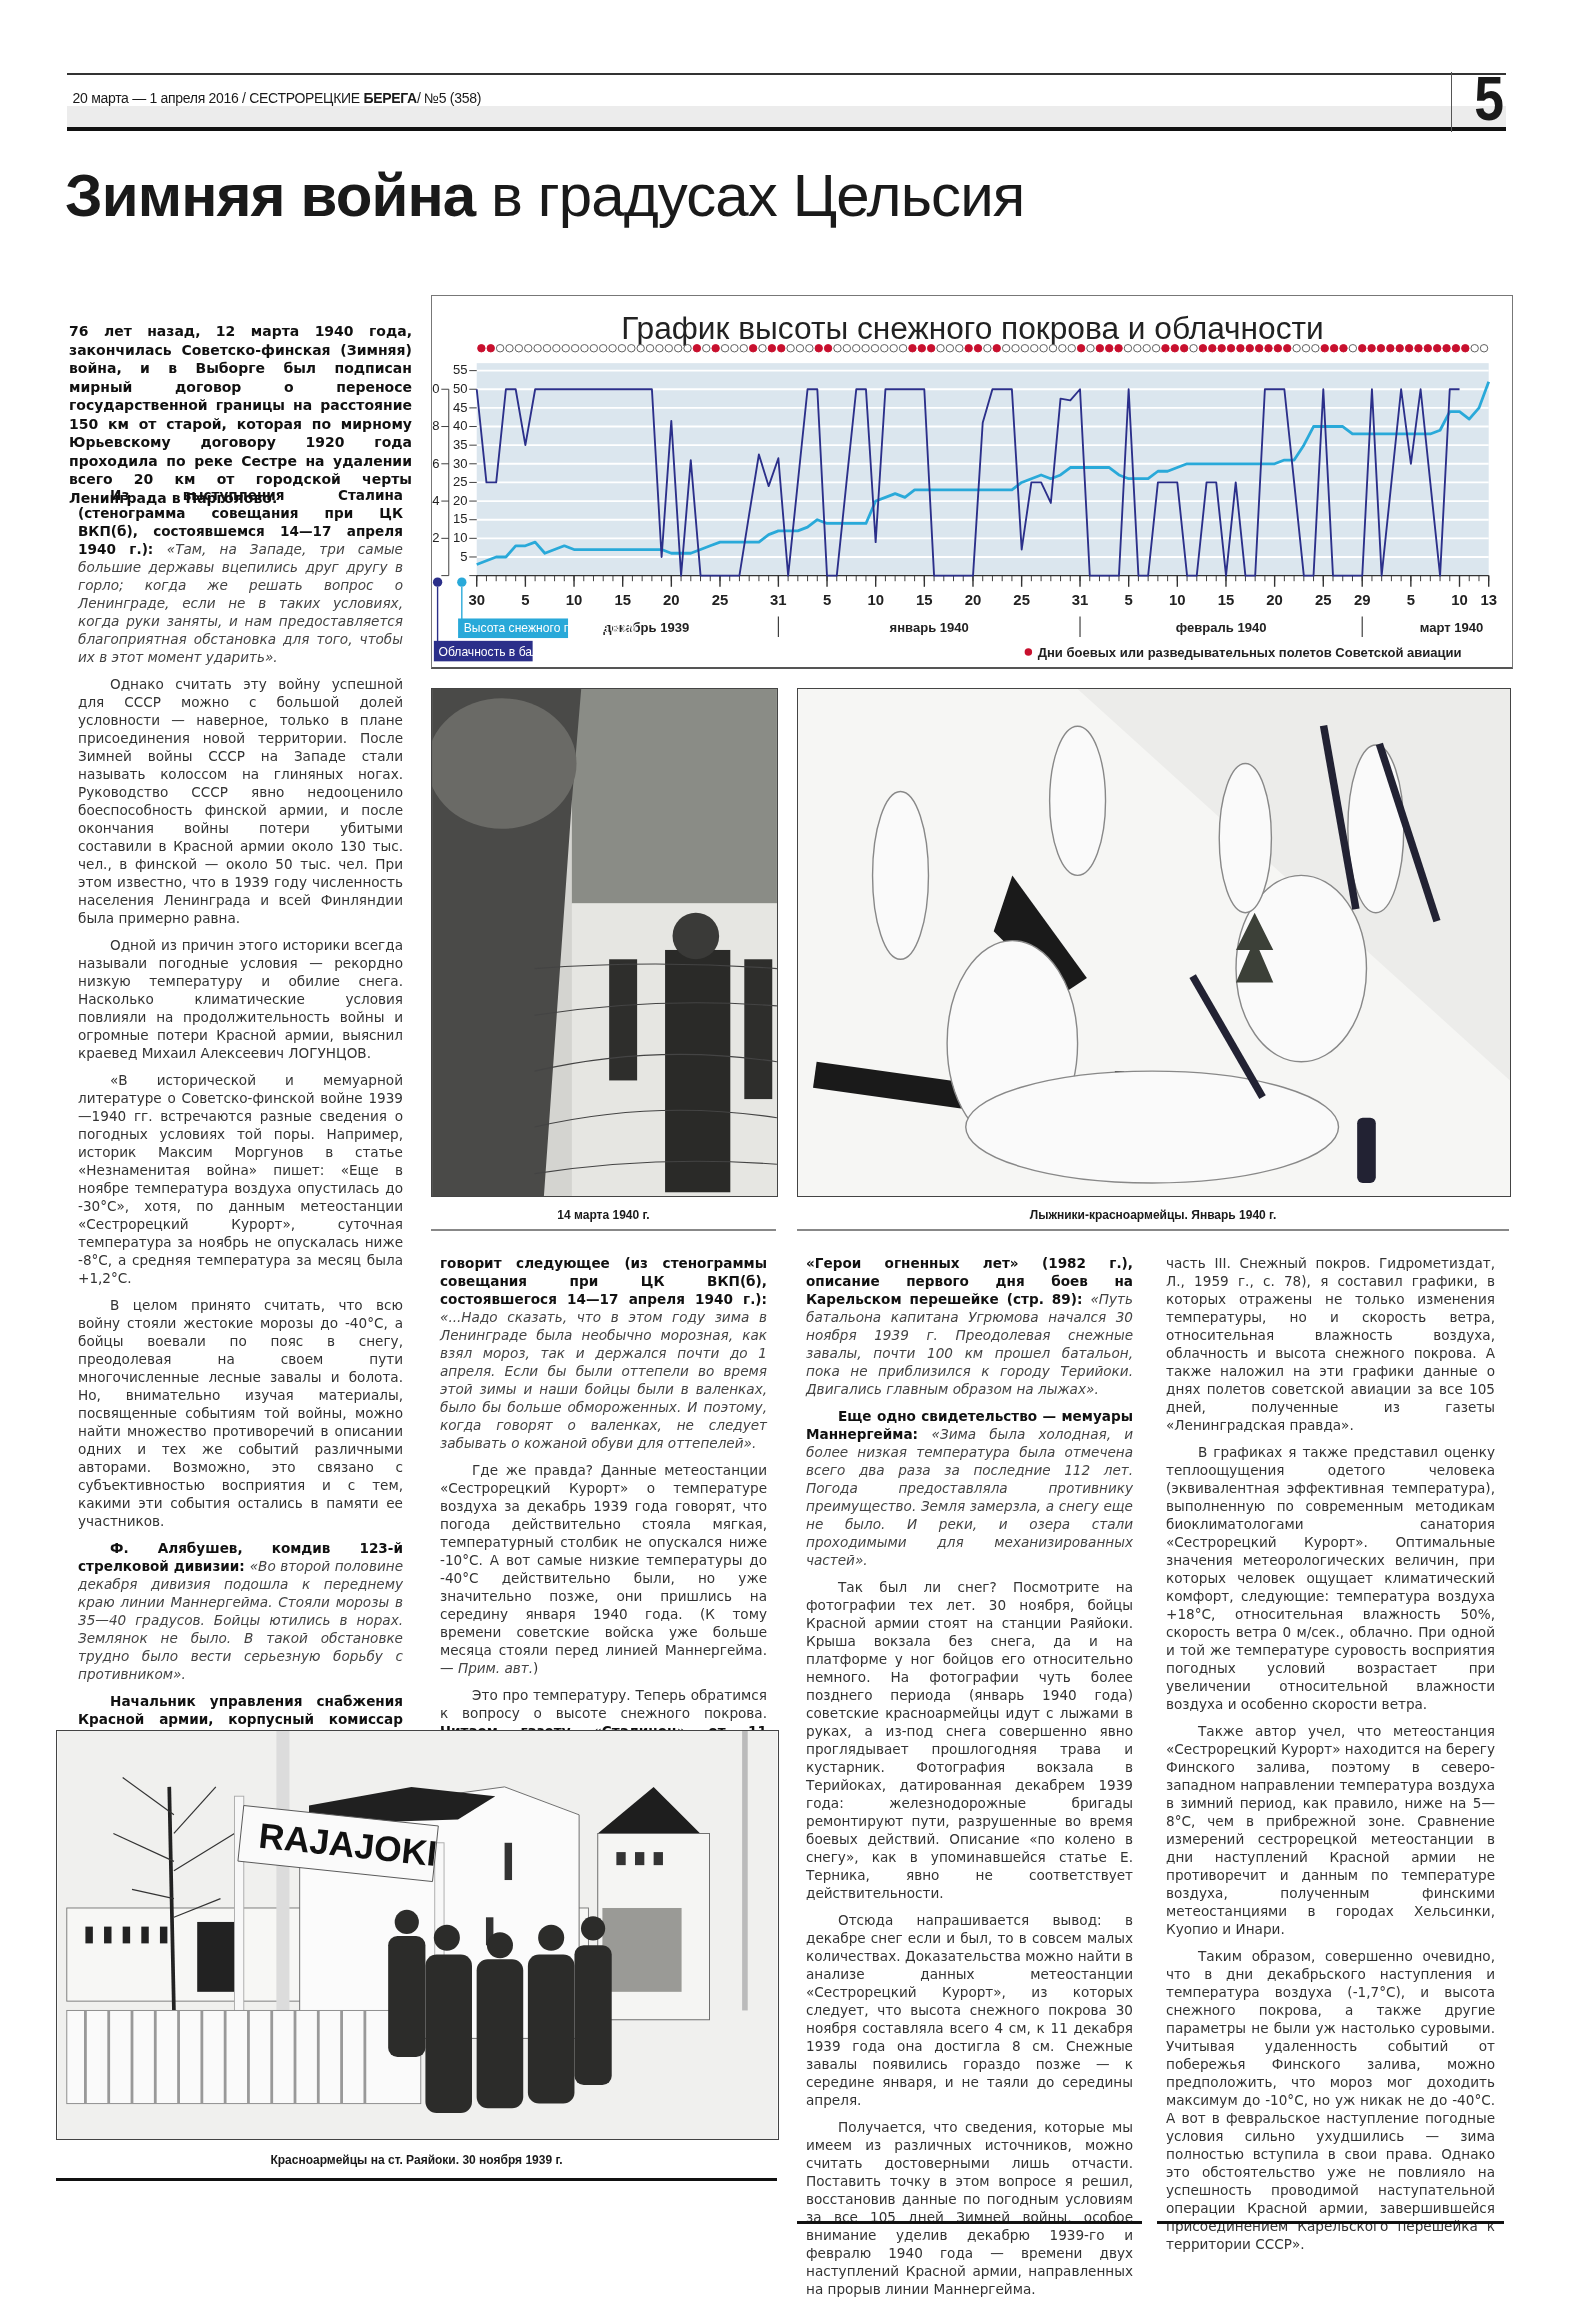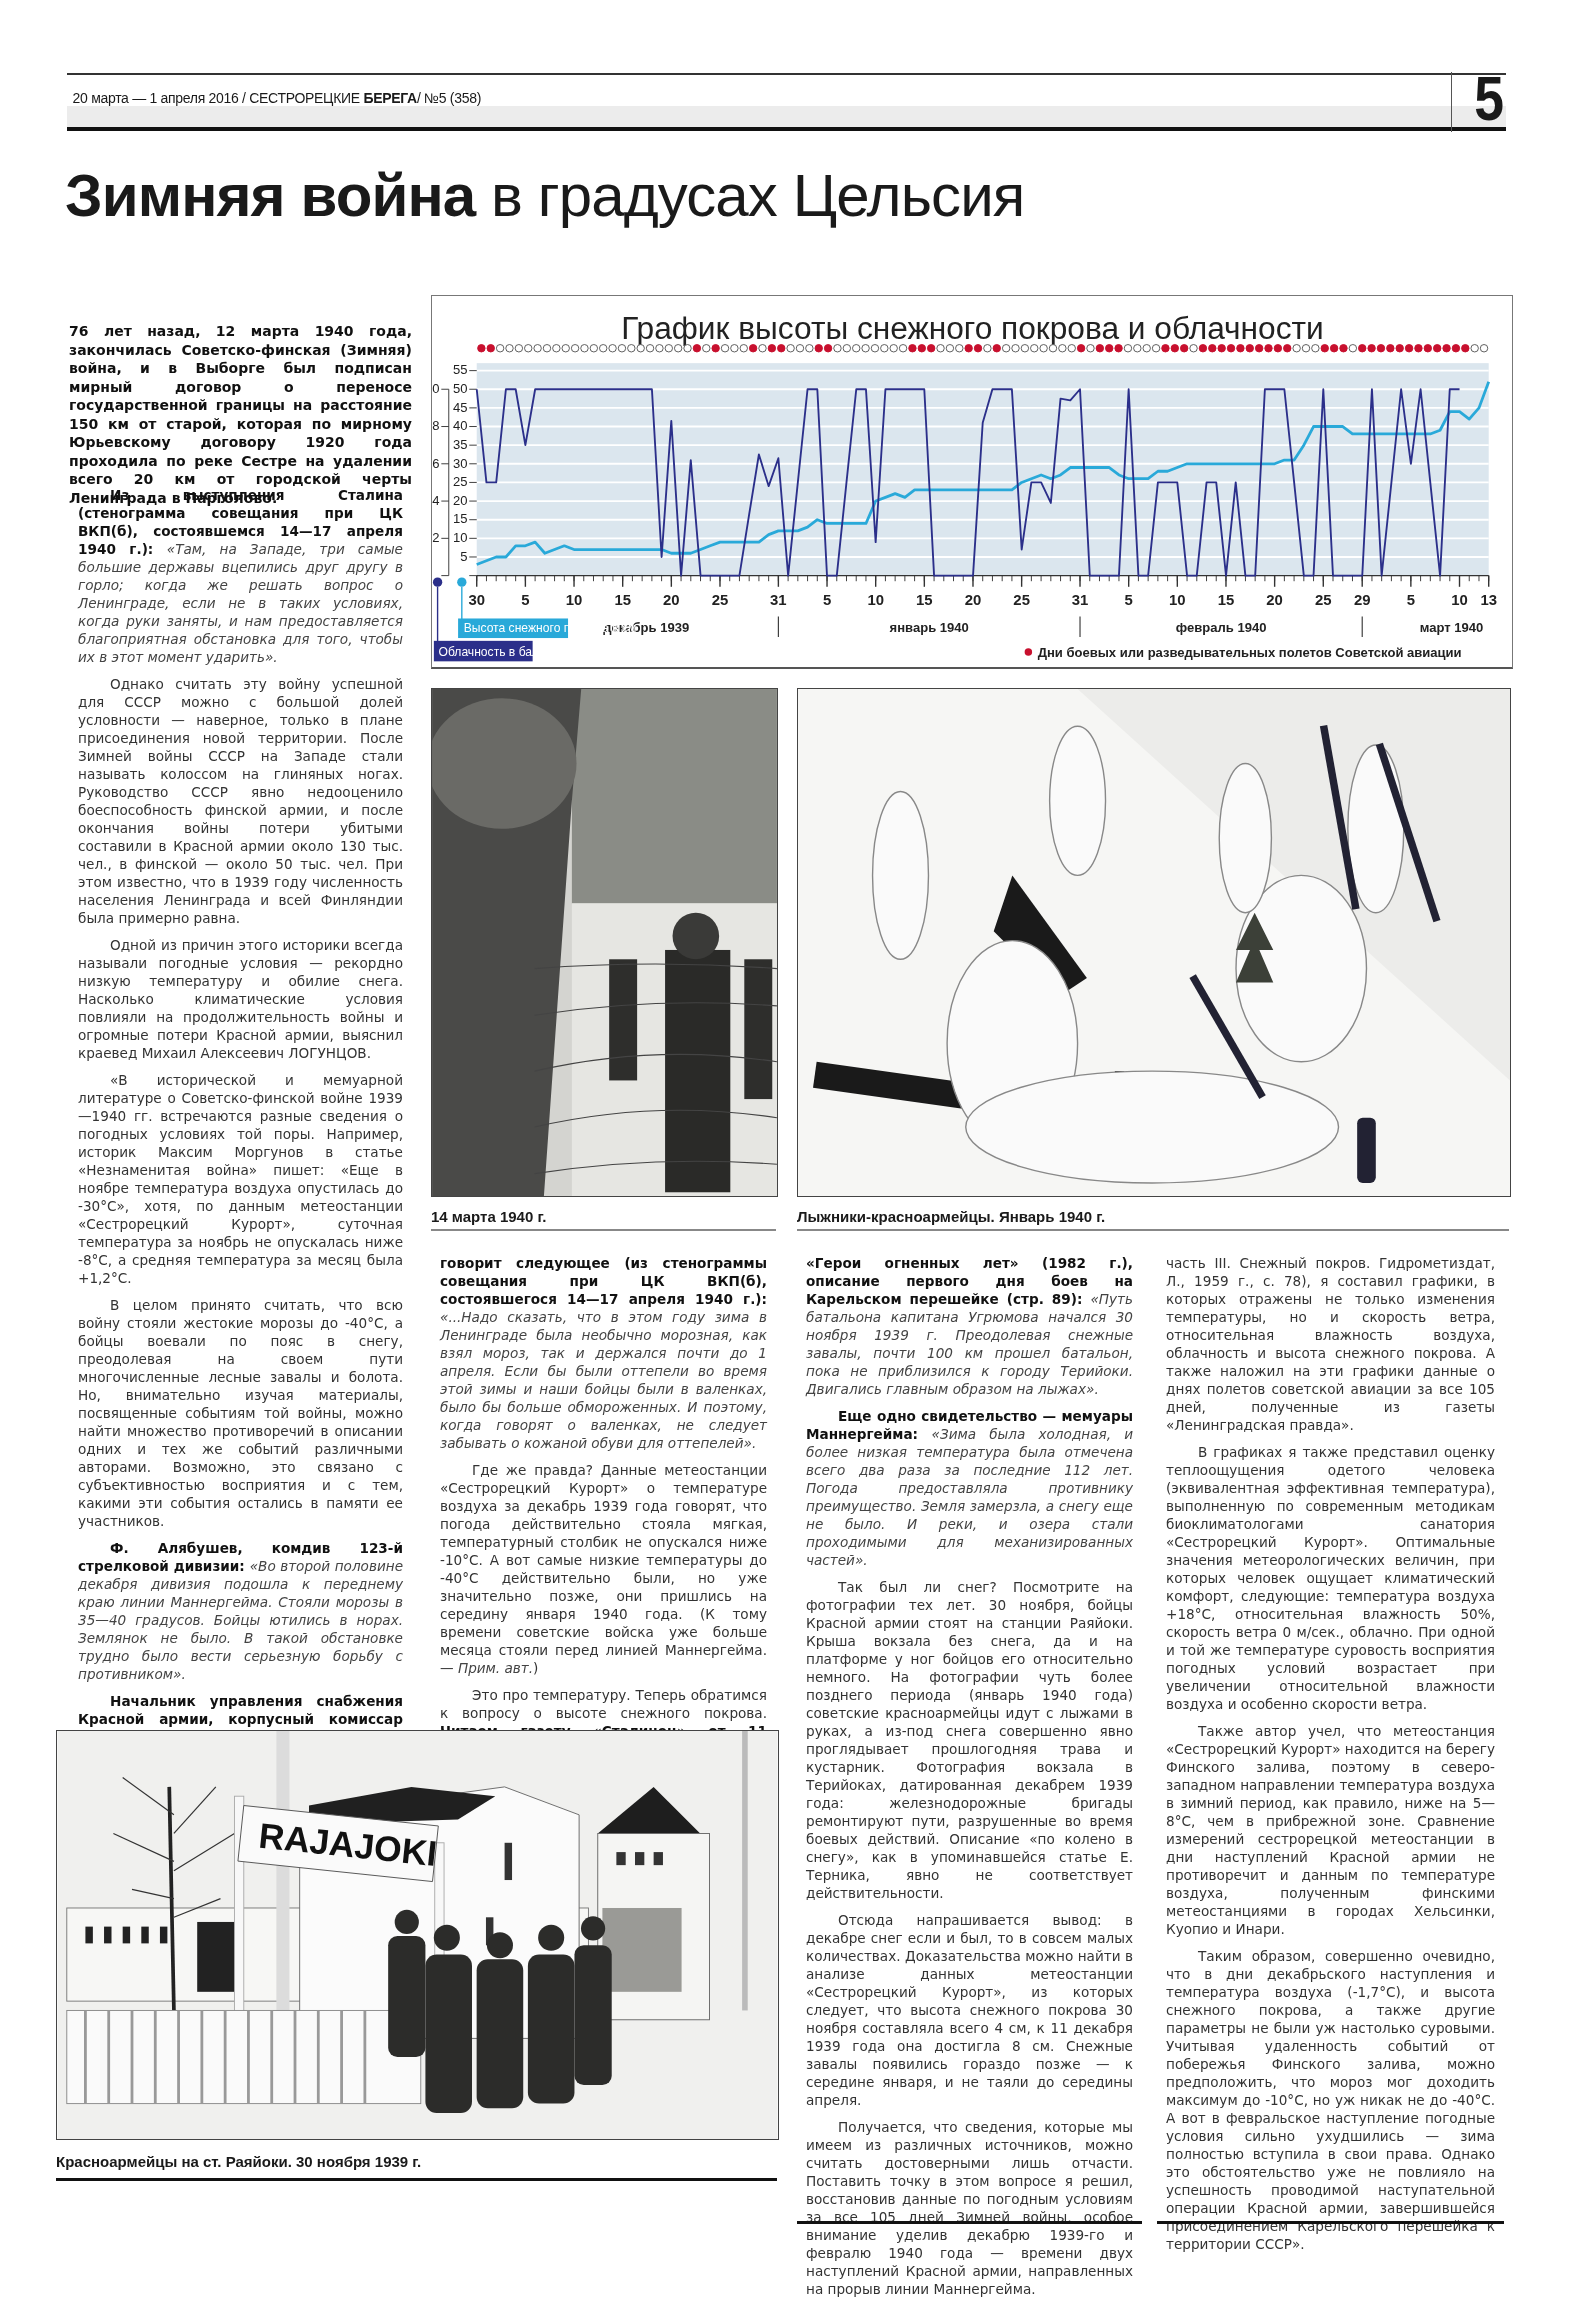--- a/index.html
+++ b/index.html
@@ -19,21 +19,21 @@
   .col p { margin: 9px; text-indent: 32px; }
   .col p.noind { text-indent: 0; }
   .col b { color: #111; }
   .col i { color: #444; }
   .lead { font-family: "DejaVu Sans", sans-serif; font-weight: bold; font-size: 14px; line-height: 18.5px; text-align: justify; color: #111; margin-top: 31px; }
   
   #chart-box { left: 431px; top: 295px; width: 1080px; height: 371px; border: 1.4px solid #777; border-bottom: 2.8px solid #555; background: #fff; }
   #chart-svg { position: absolute; left: 0; top: 0; }
   
   .photo { border: 1.4px solid #444; overflow: hidden; }
-  .caption { font-family: "Liberation Sans", sans-serif; font-weight: bold; font-size: 15px; text-align: left; }
+  .caption { font-family: "Liberation Sans", sans-serif; font-weight: bold; font-size: 12px; text-align: center; }
   .rule { height: 1.9px; background: #888; }
   .rule-dark { height: 2.8px; background: #111; }
 </style>
 </head>
 <body>
 
 <div id="runhead" class="abs">
   <div id="runhead-text" class="abs"><span>20 марта — 1 апреля 2016 / СЕСТРОРЕЦКИЕ </span><b>БЕРЕГА</b><span>/ №5 (358)</span></div>
   <div id="pagenum-box" class="abs">
     <div id="pagenum" class="abs">5</div>

